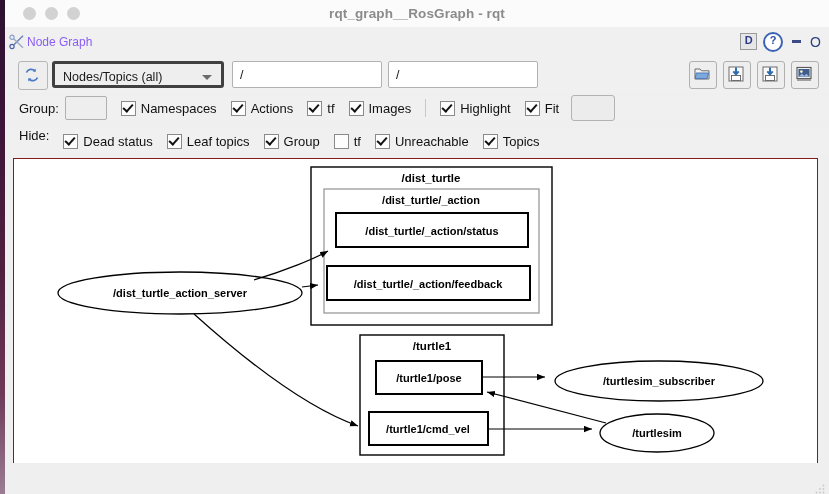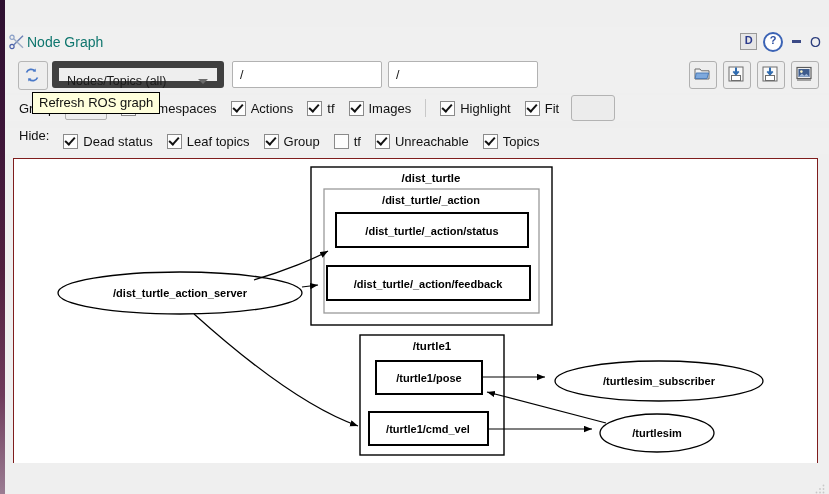--- a/index.html
+++ b/index.html
@@ -20,38 +20,38 @@
     border-bottom:1px solid #e2e2e2;}
   .lights{position:absolute;left:18px;top:7px;display:flex;gap:9px;}
   .light{width:13px;height:13px;border-radius:50%;background:#d2d2d2;}
   .win-title{position:absolute;left:0;top:0;width:824px;height:27px;line-height:27px;
     text-align:center;font-size:13.5px;color:#8b8b8b;font-weight:600;letter-spacing:.1px;}
 
   
   .plugbar{position:absolute;left:5px;top:27px;width:824px;height:29px;background:#f0f0f0;
     border-bottom:1px solid #dadada;}
   .plug-left{position:absolute;left:4px;top:0;height:29px;display:flex;align-items:center;gap:2px;}
-  .plug-title{font-size:14px;color:#0f766e;}
+  .plug-title{font-size:12px;color:#8b5cf6;}
   .plug-right{position:absolute;right:8px;top:0;height:29px;display:flex;align-items:center;gap:6px;}
   .dock-btn{width:15px;height:15px;border:1px solid #9a9a9a;background:#e6e6e6;
     font-size:11px;line-height:13px;text-align:center;color:#2b3a8c;font-weight:600;}
   .help-ic{width:16px;height:16px;border-radius:50%;background:#ffffff;border:2px solid #3b63b5;
     color:#2b4ea0;font-size:11px;font-weight:700;line-height:12px;text-align:center;}
   .mini{width:9px;height:3px;background:#3b4a86;display:inline-block;margin:0 3px;}
   .close-o{font-size:14px;color:#2d3f7e;line-height:14px;}
 
   
   .ng-icon{position:relative;width:16px;height:16px;}
 
   
   .tb1{position:absolute;left:5px;top:56px;width:824px;height:37px;background:#f0f0f0;}
   .refresh-btn{position:absolute;left:13px;top:5px;width:28px;height:27px;background:#eeeeee;
     border:1px solid #b6b6b6;border-radius:3px;}
   .combo{position:absolute;left:47px;top:5px;width:172px;height:27px;background:#eeeeee;
-    border:7px solid #404040;border-radius:3px;font-size:12.5px;color:#1a1a1a;
+    border:3px solid #404040;border-radius:3px;font-size:12.5px;color:#1a1a1a;
     line-height:27px;padding-left:8px;box-sizing:border-box;}
   .combo .arrow{position:absolute;right:9px;top:11px;width:0;height:0;
     border-left:5px solid transparent;border-right:5px solid transparent;border-top:5px solid #6b6b6b;}
   .tf{position:absolute;top:5px;height:27px;background:#ffffff;border:1px solid #b2b2b2;
     border-radius:2px;font-size:12.5px;color:#111;line-height:26px;padding-left:7px;box-sizing:border-box;}
   .tf1{left:227px;width:150px;}
   .tf2{left:383px;width:150px;}
   .iconbtns{position:absolute;right:10px;top:5px;display:flex;gap:6px;}
   .ibtn{width:26px;height:26px;background:#eeeeee;border:1px solid #b0b0b0;border-radius:3px;
     position:relative;}
@@ -82,20 +82,28 @@
   .resize-grip{position:absolute;right:4px;bottom:4px;width:10px;height:10px;opacity:.45;}
   .bottompad{position:absolute;left:5px;top:463px;width:824px;height:31px;background:#efefef;}
 </style>
 </head>
 <body>
 
 <div class="app">
 
   <div class="left-stripe"></div>
 
+  <div class="titlebar">
+    <div class="lights">
+      <div class="light"></div>
+      <div class="light"></div>
+      <div class="light"></div>
+    </div>
+    <div class="win-title">rqt_graph__RosGraph - rqt</div>
+  </div>
 
   <div class="plugbar">
     <div class="plug-left">
       <span class="ng-icon">
         <svg width="16" height="16" viewBox="0 0 16 16">
           <circle cx="3" cy="12.5" r="2.1" fill="none" stroke="#4a5fa8" stroke-width="1.2"></circle>
           <circle cx="3" cy="3.3" r="2.1" fill="none" stroke="#8aa0c8" stroke-width="1.2"></circle>
           <line x1="4.4" y1="11.2" x2="14" y2="1.8" stroke="#6a7fb5" stroke-width="1.4"></line>
           <line x1="4.4" y1="4.6" x2="14" y2="13.8" stroke="#9aa9c4" stroke-width="1.4"></line>
         </svg>
@@ -196,21 +204,20 @@
       <span class="box ck"></span>
       <span>Highlight</span>
     </span>
     <span class="cbx">
       <span class="box ck"></span>
       <span>Fit</span>
     </span>
     <span class="blankbtn"></span>
   </div>
 
-  <div class="tooltip">Refresh ROS graph</div>
 
   <div class="tb3">
     <span class="lbl">Hide:</span>
     <span class="cbx">
       <span class="box ck"></span>
       <span>Dead status</span>
     </span>
     <span class="cbx">
       <span class="box ck"></span>
       <span>Leaf topics</span>

